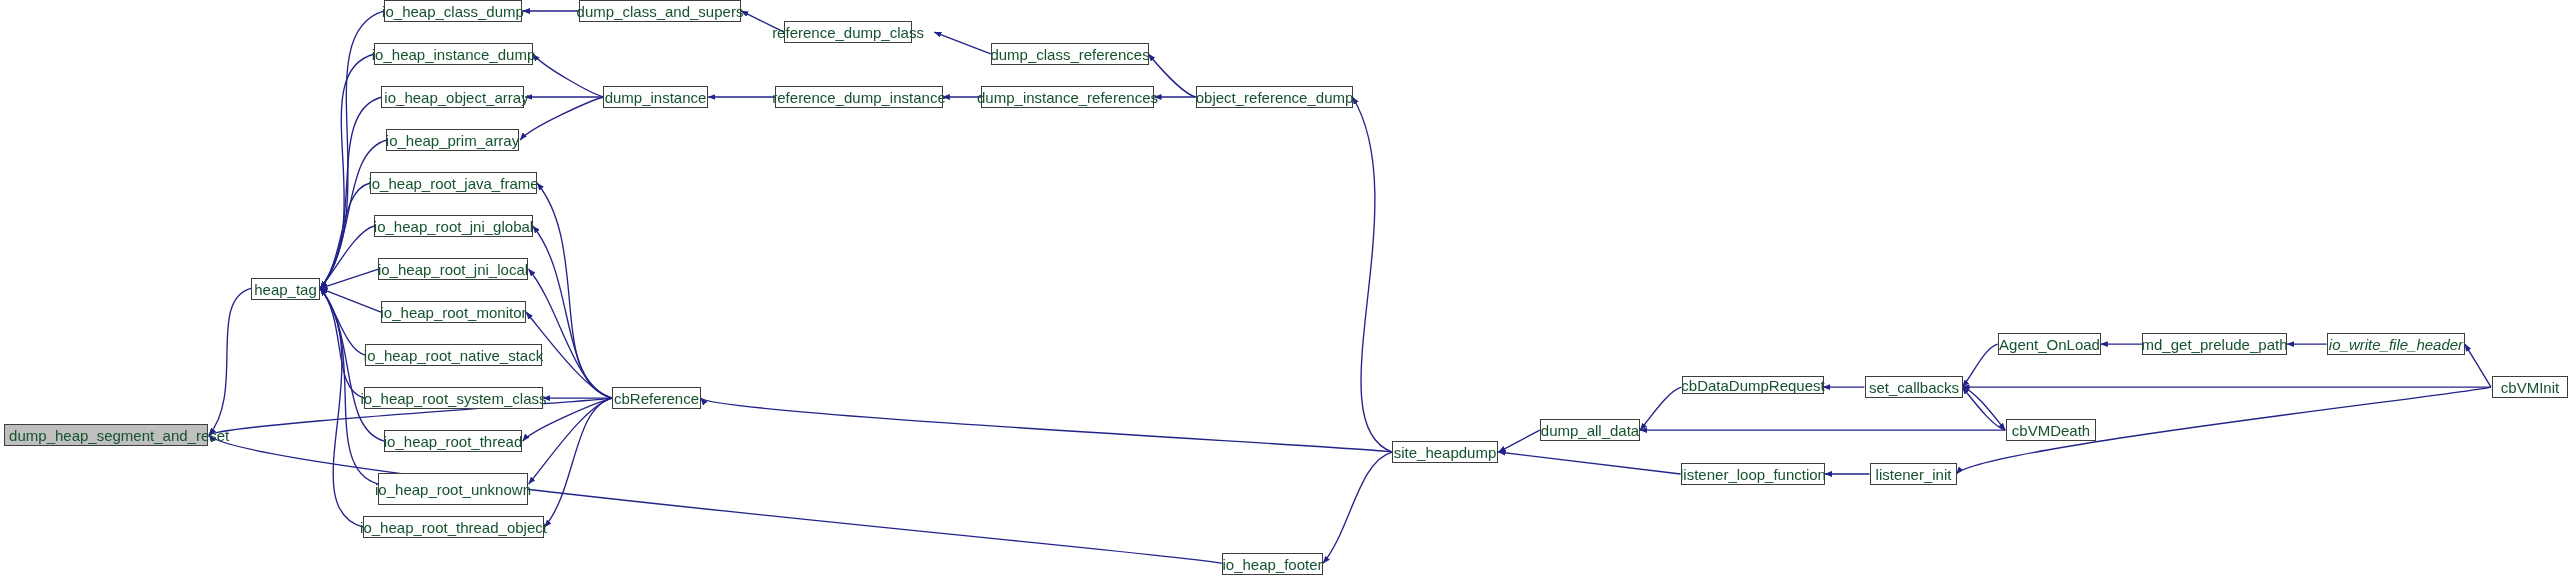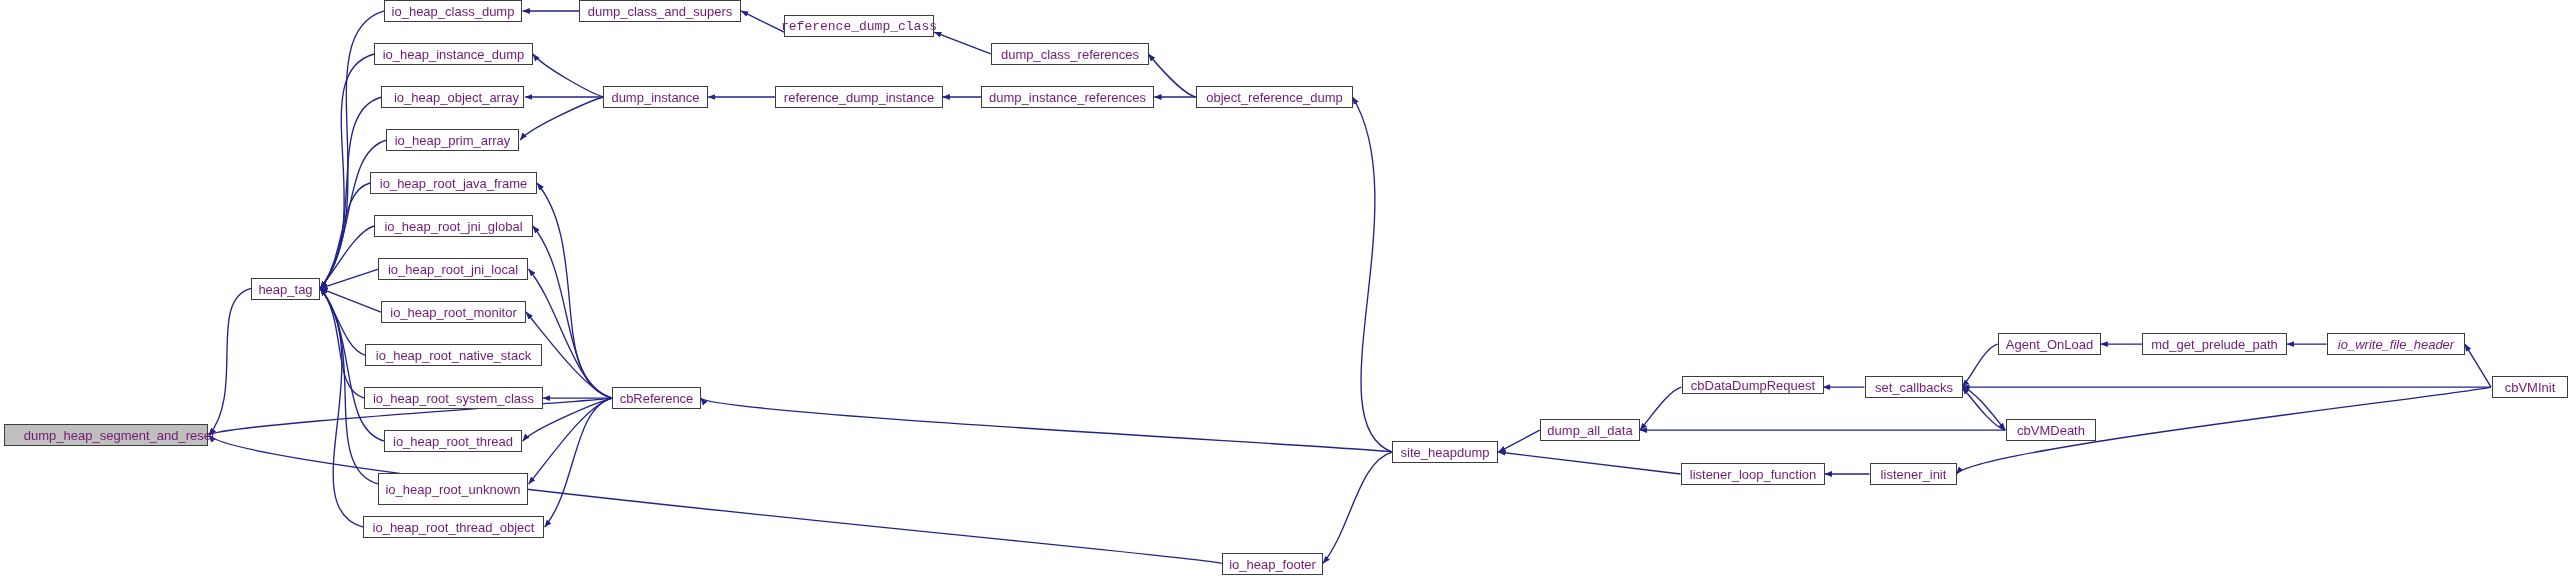--- a/index.html
+++ b/index.html
@@ -22,22 +22,22 @@
     top: 0;
     width: 2576px;
     height: 576px;
     pointer-events: none;
   }
   .node {
     position: absolute;
     box-sizing: border-box;
     border: 0.8px solid #3d3d3d;
     background: #ffffff;
-    color: #701a75;
-    font-size: 13px;
+    color: #14532d;
+    font-size: 15px;
     line-height: 1;
     display: flex;
     align-items: center;
     justify-content: center;
     white-space: nowrap;
     letter-spacing: 0px;
     z-index: 5;
   }
   .node.highlight {
     background: #bfbfbf;
@@ -159,21 +159,21 @@
       </div>
       <div class="node" style="left: 579px; top: 0px; width: 162px; height: 22px;">
         <span class="node-label">dump_class_and_supers</span>
       </div>
       <div class="node" style="left: 603px; top: 86px; width: 105px; height: 22px;">
         <span class="node-label">dump_instance</span>
       </div>
       <div class="node" style="left: 612px; top: 387px; width: 89px; height: 22px;">
         <span class="node-label">cbReference</span>
       </div>
-      <div class="node" style="left: 784px; top: 15px; width: 150px; height: 22px; font-family: Liberation Mono, monospace;">
+      <div class="node" style="left: 784px; top: 21px; width: 128px; height: 22px;">
         <span class="node-label">reference_dump_class</span>
       </div>
       <div class="node" style="left: 775px; top: 86px; width: 168px; height: 22px;">
         <span class="node-label">reference_dump_instance</span>
       </div>
       <div class="node" style="left: 991px; top: 43px; width: 158px; height: 22px;">
         <span class="node-label">dump_class_references</span>
       </div>
       <div class="node" style="left: 981px; top: 86px; width: 173px; height: 22px;">
         <span class="node-label">dump_instance_references</span>

